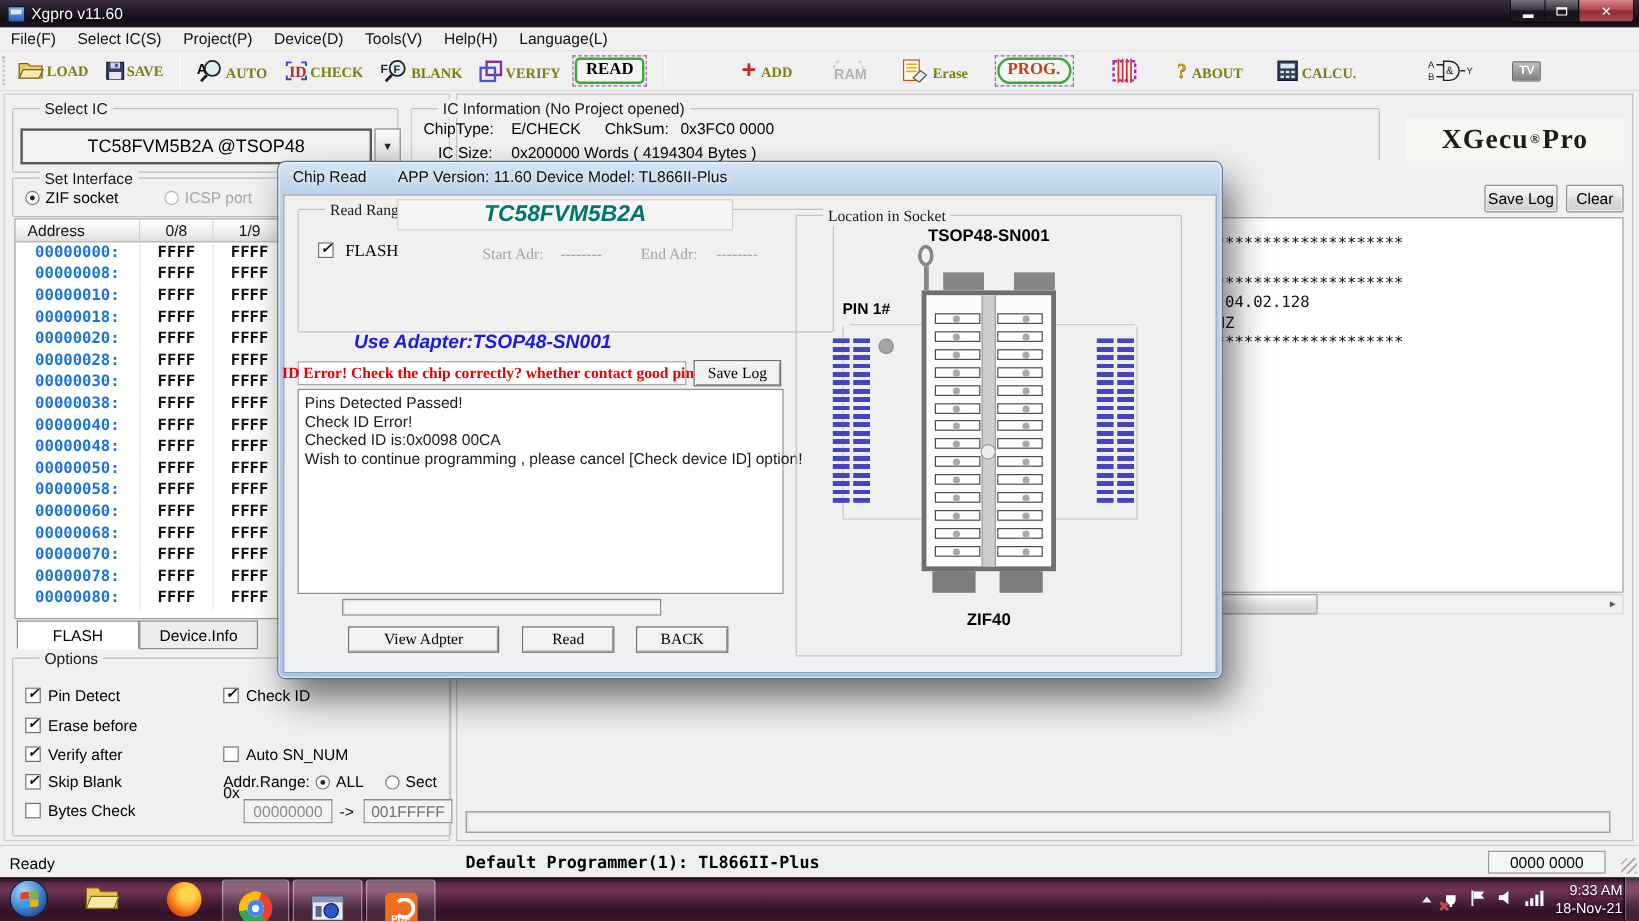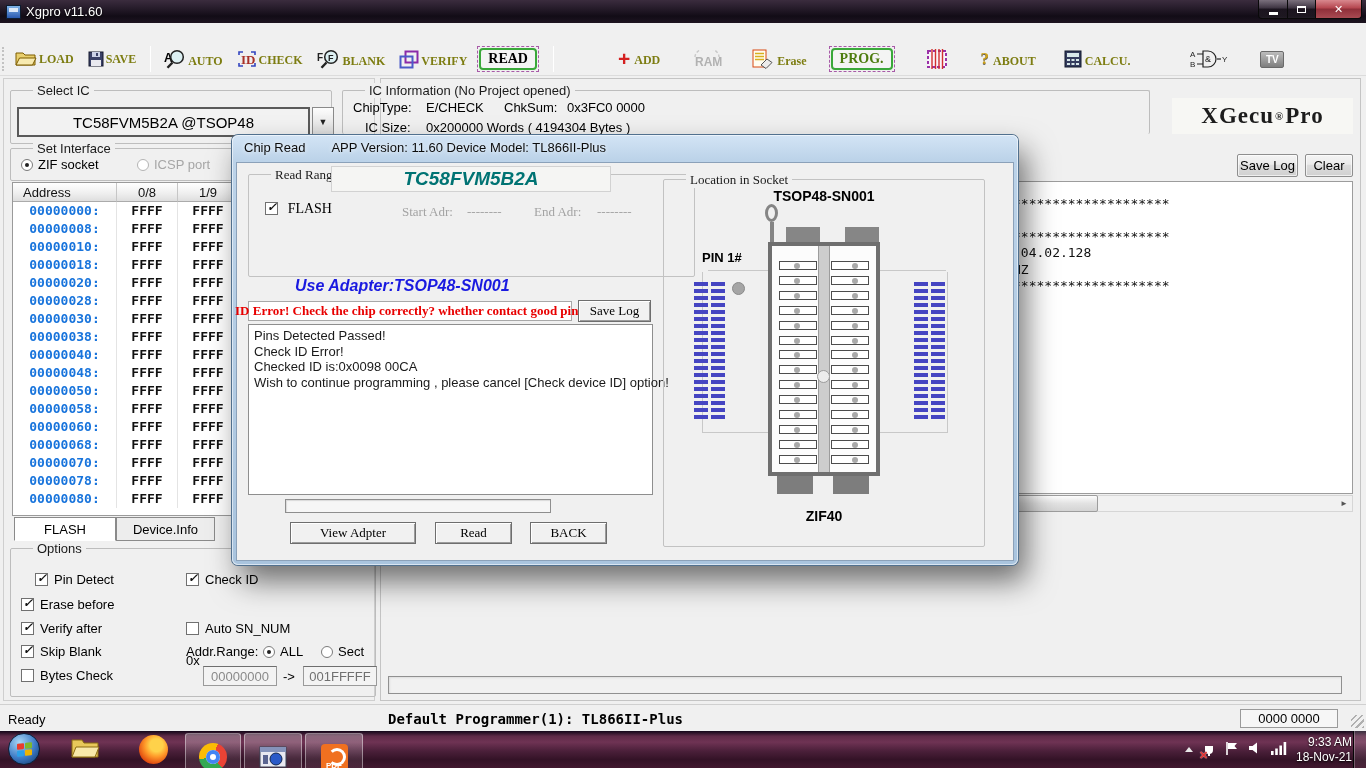--- a/index.html
+++ b/index.html
@@ -36,21 +36,21 @@
   #toolbar { position:absolute; left:0; top:43px; width:1366px; height:33px; background:#f0f0f0;
     border-bottom:1px solid #dcdcdc; display:flex; align-items:center; }
   #toolbar::before { content:""; width:3px; height:24px; margin:0 4px 0 2px;
     border-left:2px dotted #c2c2c2; }
   .tbtn { display:flex; align-items:flex-end; gap:2px; padding:2px 4px; margin-right:6px; }
   .tlabel { font-family:"Liberation Serif", serif; font-size:12px; font-weight:bold; color:#7d7d12; letter-spacing:0; }
   .tsep { width:1px; height:26px; background:#c0c0c0; border-right:1px solid #fff; margin:0 8px 0 4px; }
   .boxbtn { border:1px dashed #a85aa8; padding:1px; margin-right:10px; }
   .boxbtn .inner { border:2px solid #3aa83a; border-radius:4px; background:#f4f4f4; padding:1px 7px;
     font-family:"Liberation Serif", serif; font-weight:bold; font-size:14px; }
-  .boxbtn .inner.red { color:#4d7c0f; }
+  .boxbtn .inner.red { color:#c2410c;border-radius:11px; }
   .plus { color:#d42020; font-size:21px; font-weight:bold; line-height:18px; margin-right:2px; }
   .qmark { color:#cfa218; font-size:17px; font-weight:bold; font-family:"Liberation Serif",serif; margin-right:2px; text-shadow:0 1px 0 #555; }
   .tv-ic { width:24px; height:17px; background:linear-gradient(#bdbdbd,#7e7e7e); border:1px solid #6a6a6a;
     color:#fff; font-size:10px; font-weight:bold; display:flex; align-items:center; justify-content:center; border-radius:2px; }
 
   
   .frame { border:1px solid #cfcfcf; }
   .groupbox { position:absolute; border:1px solid #bdbdbd; border-radius:2px; }
   .gb-label { position:absolute; top:-8px; left:22px; background:#f0f0f0; padding:0 4px; font-size:13px; color:#1a1a1a; }
   .gb-label.serif { font-family:"Liberation Serif", serif; }
@@ -193,20 +193,29 @@
         </div>
       <div class="wbtn max">
           <i class="glyph-max"></i>
         </div>
       <div class="wbtn close">
           <span>✕</span>
         </div>
     </div>
   </div>
 
+  <div id="menubar">
+      <div class="menu-item">File(F)</div>
+      <div class="menu-item">Select IC(S)</div>
+      <div class="menu-item">Project(P)</div>
+      <div class="menu-item">Device(D)</div>
+      <div class="menu-item">Tools(V)</div>
+      <div class="menu-item">Help(H)</div>
+      <div class="menu-item">Language(L)</div>
+    </div>
 
   <div id="toolbar">
     <div class="tbtn">
       <svg width="22" height="16">
           <path d="M1 14V2h7l2 2h10v10z" fill="#e8cf6e" stroke="#7c5c00"></path>
           <path d="M1 14l3.5-7H21l-3.5 7z" fill="#f7eab0" stroke="#7c5c00"></path>
         </svg>
       <span class="tlabel">LOAD</span>
     </div>
     <div class="tbtn">
@@ -431,21 +440,21 @@
           <span class="g-cell">FFFF</span>
         </div>
       </div>
   </div>
 
   <div class="tab active" style="left:14px;top:517px;width:102px;">FLASH</div>
   <div class="tab" style="left:116px;top:517px;width:99px;background:#ededed;">Device.Info</div>
 
   <div class="groupbox" style="left:10px;top:548px;width:366px;height:149px;">
     <span class="gb-label">Options</span>
-    <span class="abs" style="left:24px;top:23px;"><i class="cb on"></i><span class="cblabel">Pin Detect</span></span>
+    <span class="abs" style="left:10px;top:23px;"><i class="cb on"></i><span class="cblabel">Pin Detect</span></span>
     <span class="abs" style="left:10px;top:48px;"><i class="cb on"></i><span class="cblabel">Erase before</span></span>
     <span class="abs" style="left:10px;top:72px;"><i class="cb on"></i><span class="cblabel">Verify after</span></span>
     <span class="abs" style="left:10px;top:95px;"><i class="cb on"></i><span class="cblabel">Skip Blank</span></span>
     <span class="abs" style="left:10px;top:119px;"><i class="cb"></i><span class="cblabel">Bytes Check</span></span>
     <span class="abs" style="left:175px;top:23px;"><i class="cb on"></i><span class="cblabel">Check ID</span></span>
     <span class="abs" style="left:175px;top:72px;"><i class="cb"></i><span class="cblabel">Auto SN_NUM</span></span>
     <span class="abs" style="left:175px;top:95px;">Addr.Range:</span>
     <span class="abs" style="left:252px;top:95px;"><i class="radio sel"></i><span class="rlabel">ALL</span></span>
     <span class="abs" style="left:310px;top:95px;"><i class="radio"></i><span class="rlabel">Sect</span></span>
     <span class="abs" style="left:175px;top:104px;">0x</span>

